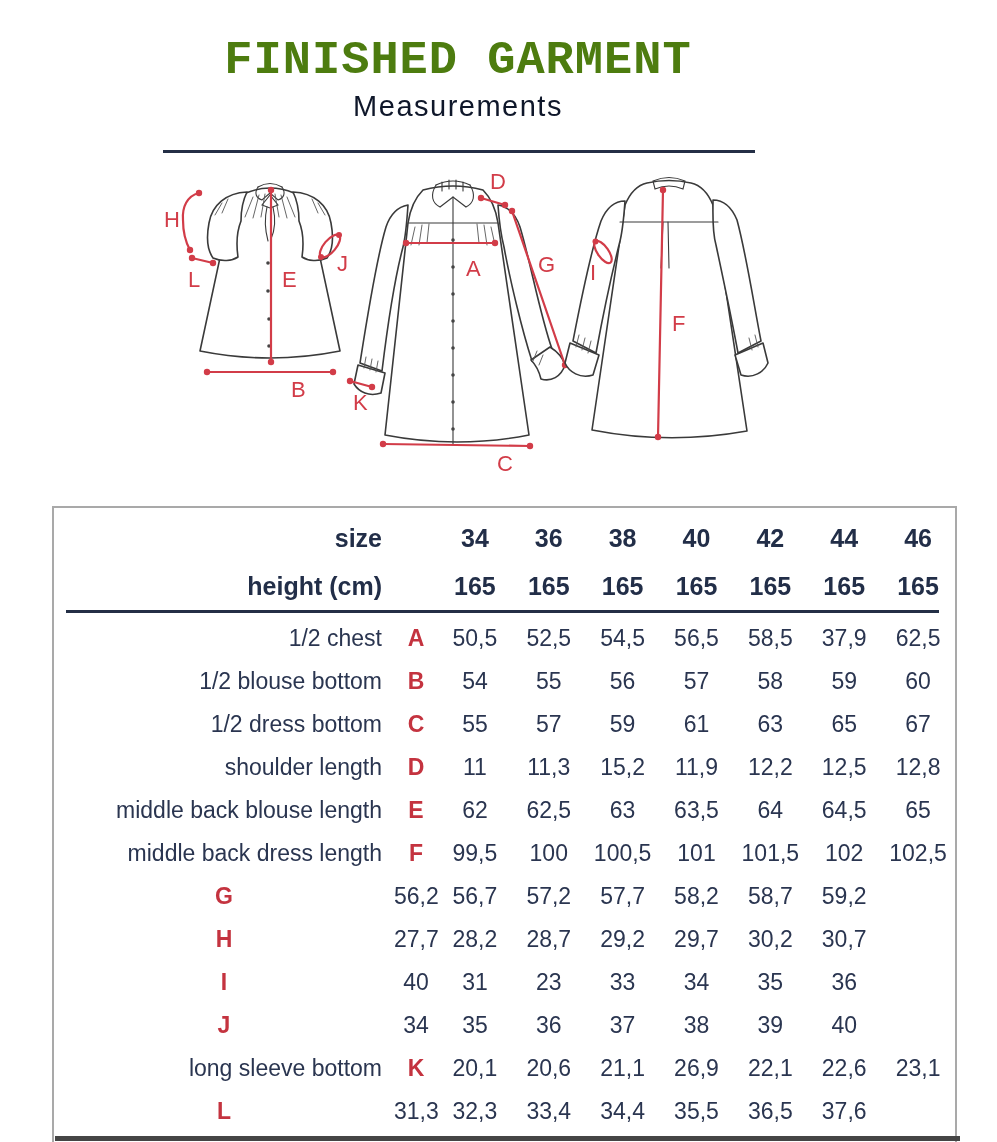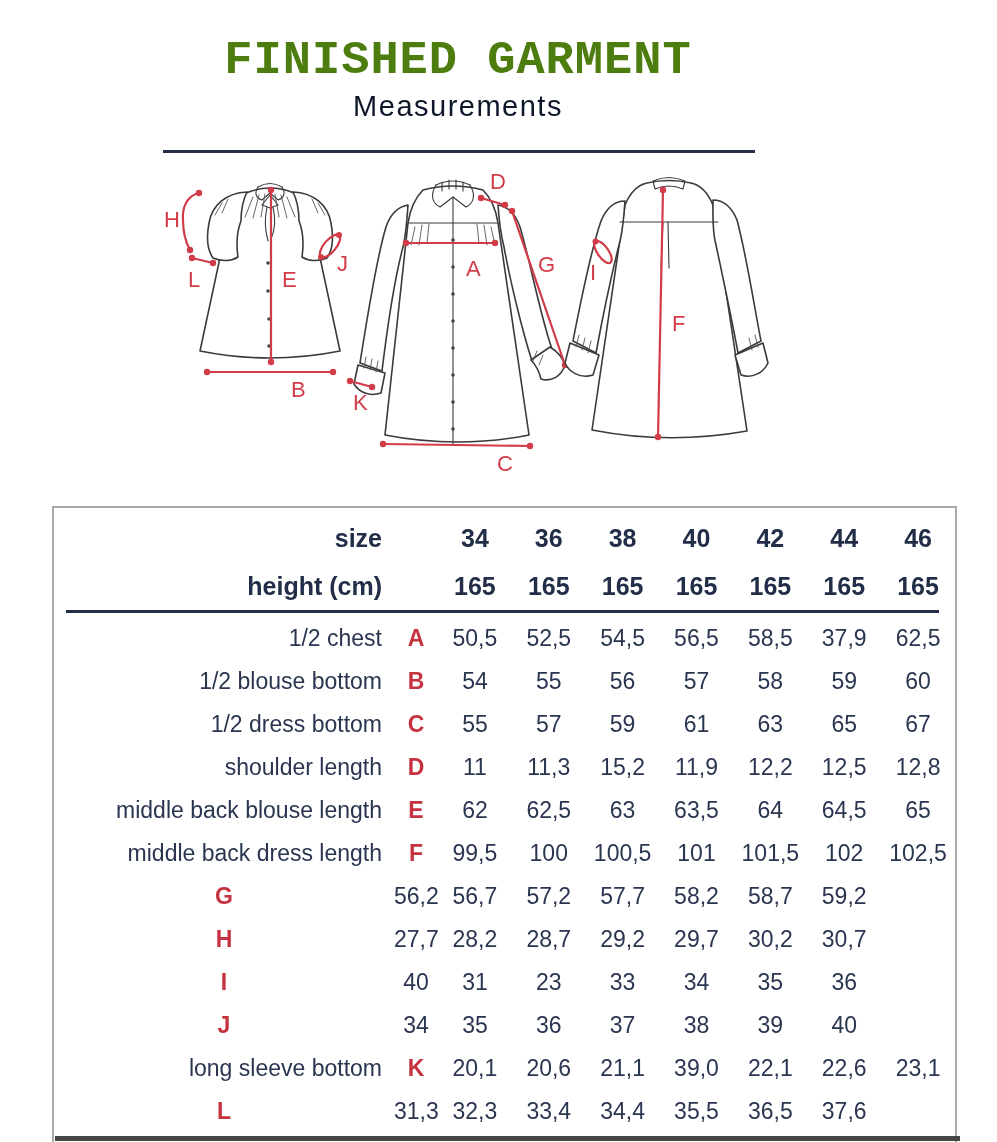--- a/index.html
+++ b/index.html
@@ -317,21 +317,21 @@
         <div class="c-val">38</div>
         <div class="c-val">39</div>
         <div class="c-val">40</div>
       </div>
       <div class="trow brow">
         <div class="c-label">long sleeve bottom</div>
         <div class="c-letter">K</div>
         <div class="c-val">20,1</div>
         <div class="c-val">20,6</div>
         <div class="c-val">21,1</div>
-        <div class="c-val">39,0</div>
+        <div class="c-val">26,9</div>
         <div class="c-val">22,1</div>
         <div class="c-val">22,6</div>
         <div class="c-val">23,1</div>
       </div>
       <div class="trow brow">
         <div class="c-letter">L</div>
         <div class="c-val">31,3</div>
         <div class="c-val">32,3</div>
         <div class="c-val">33,4</div>
         <div class="c-val">34,4</div>

